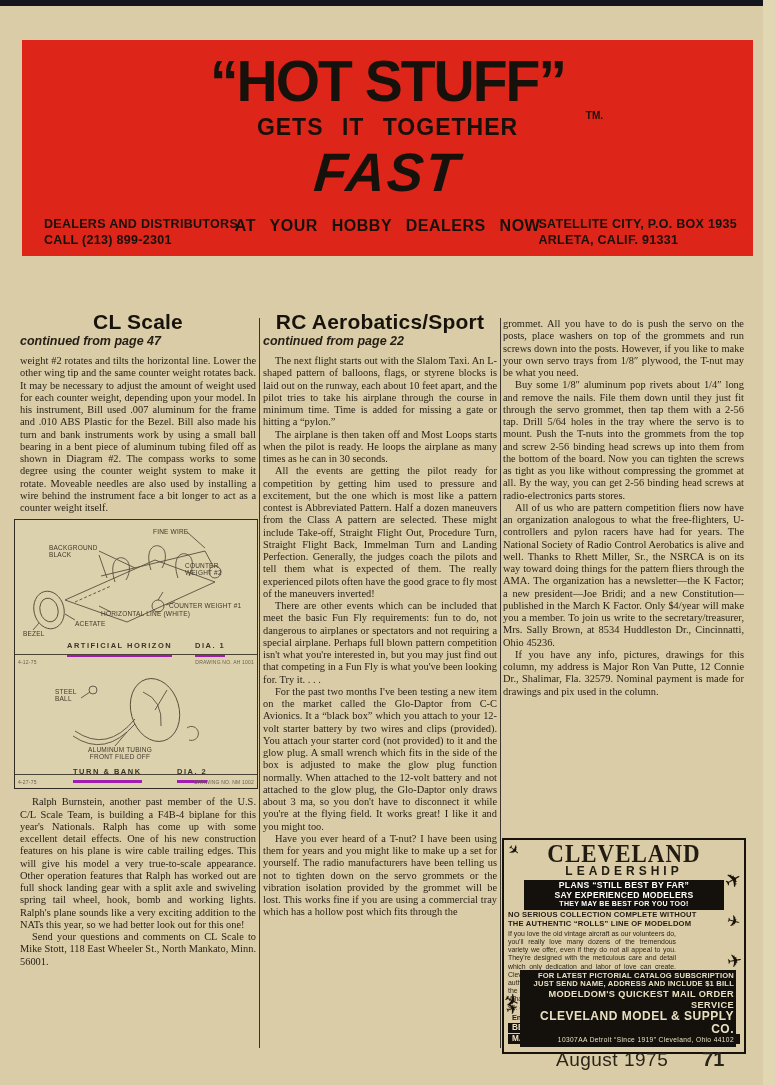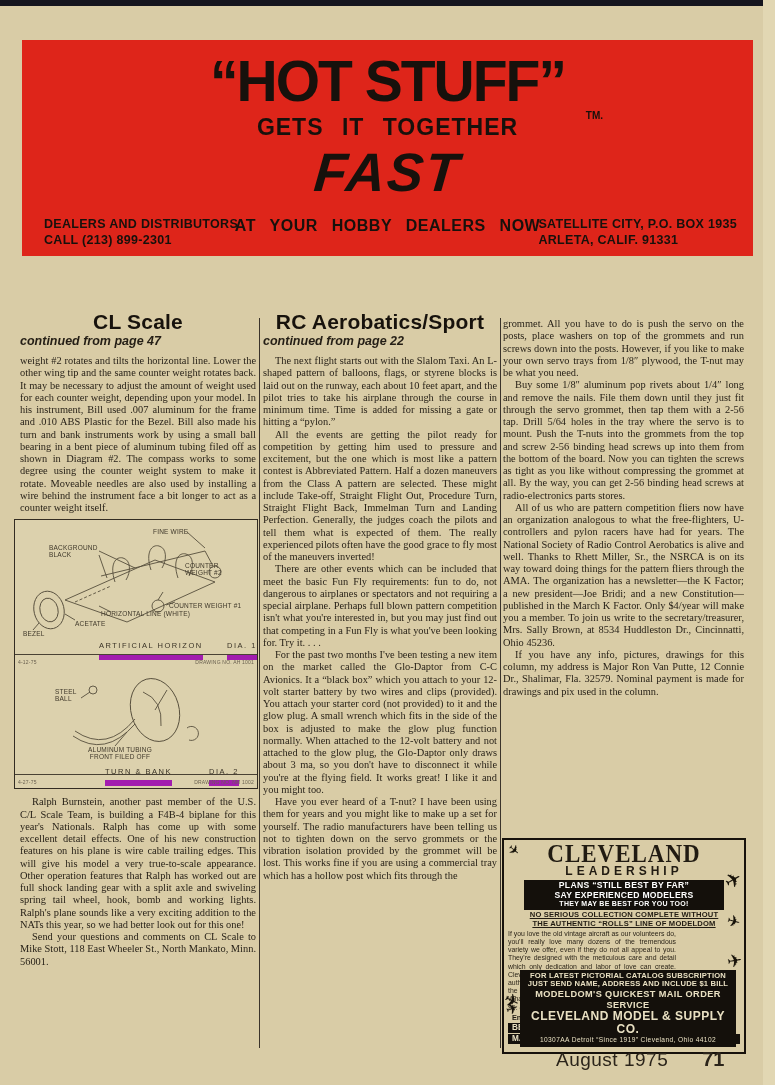--- a/index.html
+++ b/index.html
@@ -36,39 +36,39 @@
   .col p.noindent{text-indent:0;}
 
   
   .diagram{
     position:relative;margin:5px 0 7px -6px;width:244px;height:270px;
     border:1.5px solid #332c22;box-sizing:border-box;background:rgba(255,255,240,0.10);
     font-family:"Liberation Sans",sans-serif;text-align:left;
   }
   .diagram svg{position:absolute;left:0;top:0;}
   .dlabel{position:absolute;font-size:6.5px;line-height:7.2px;color:#3f382a;letter-spacing:.2px;}
-  .dcap{position:absolute;font-size:7.5px;font-weight:400;letter-spacing:1.5px;color:#3a3326;border-bottom:6px solid #a21caf;padding-bottom:1px;margin-left:32px;}
+  .dcap{position:absolute;font-size:7.5px;font-weight:700;letter-spacing:1.5px;color:#3a3326;border-bottom:3px solid #a21caf;padding-bottom:1px;}
   .dstrip{position:absolute;left:0;right:0;border-top:1px solid #4a4234;display:flex;justify-content:space-between;font-size:5px;color:#6a6150;padding:1px 3px 0;letter-spacing:.2px;}
 
   
   .cleveland{
     position:absolute;left:502px;top:838px;width:244px;height:216px;box-sizing:border-box;
     border:2px solid #17120c;background:#d9cca6;overflow:hidden;
     font-family:"Liberation Sans",sans-serif;color:#211b12;padding:2px 4px;
   }
   .c-logo{text-align:center;font-family:"Liberation Serif",serif;font-weight:900;font-size:23px;line-height:23px;letter-spacing:1px;transform:scaleY(1.12);}
   .c-leader{text-align:center;font-weight:700;font-size:12px;line-height:13px;letter-spacing:4px;}
   .c-band1{background:#14100b;color:#ffffff;width:196px;margin:2px auto 1px;text-align:center;padding:1px 2px 2px;}
   .c-band1 .b1{font-weight:700;font-size:8.6px;line-height:9.6px;letter-spacing:.3px;}
   .c-band1 .b2{font-weight:700;font-size:7px;line-height:8px;letter-spacing:.3px;}
-  .c-boldline{text-align:center;font-weight:700;font-size:7.6px;line-height:8.8px;letter-spacing:.2px;text-decoration:underline;}
+  .c-boldline{font-weight:700;font-size:7.6px;line-height:8.8px;letter-spacing:.2px;}
   .c-body{width:168px;font-size:6.9px;line-height:8.2px;text-align:justify;margin-top:1px;color:#2b2418;}
   .c-variety{font-weight:700;font-size:7.3px;line-height:9px;margin:1px 0 1px 4px;}
   .c-band2{display:block;background:#14100b;color:#e9e0c2;font-weight:700;font-size:8.2px;line-height:10px;padding:0 4px;width:fit-content;margin:1px 0;letter-spacing:.2px;}
-  .c-footer{position:absolute;left:16px;right:8px;bottom:5px;background:#14100b;color:#e9e0c2;text-align:center;padding:2px 2px 3px;}
+  .c-footer{position:absolute;left:16px;right:8px;bottom:5px;background:#14100b;color:#e9e0c2;text-align:right;padding:2px 2px 3px;}
   .c-footer .f1{font-weight:700;font-size:7.6px;line-height:8.6px;letter-spacing:.2px;}
   .c-footer .f3{font-weight:900;font-size:9.2px;line-height:10.5px;letter-spacing:.4px;}
   .c-footer .f4{font-weight:900;font-size:12px;line-height:13px;letter-spacing:.5px;}
   .c-footer .f5{font-size:6.6px;line-height:8px;letter-spacing:.4px;}
   .plane{position:absolute;color:#171209;}
 
   
   .page-footer{position:absolute;left:556px;top:1048px;display:flex;align-items:baseline;gap:34px;font-family:"Liberation Sans",sans-serif;color:#2b241a;}
   .issue{font-size:19px;letter-spacing:.5px;}
   .pageno{font-size:20px;font-weight:700;}
@@ -167,20 +167,21 @@
   </div>
 
   <p>Ralph Burnstein, another past member of the U.S. C/L Scale Team, is building a F4B-4 biplane for this year's Nationals. Ralph has come up with some excellent detail effects. One of his new construction features on his plane is wire cable trailing edges. This will give his model a very true-to-scale appearance. Other operation features that Ralph has worked out are full shock landing gear with a split axle and swiveling spring tail wheel, hook, bomb and working lights. Ralph's plane sounds like a very exciting addition to the NATs this year, so we had better look out for this one!</p>
   <p>Send your questions and comments on CL Scale to Mike Stott, 118 East Wheeler St., North Mankato, Minn. 56001.</p>
 </div>
 
 <div class="col" id="col2">
   <h2>RC Aerobatics/Sport</h2>
   <div class="contd">continued from page 22</div>
   <p>The next flight starts out with the Slalom Taxi. An L-shaped pattern of balloons, flags, or styrene blocks is laid out on the runway, each about 10 feet apart, and the pilot tries to take his airplane through the course in minimum time. Time is added for missing a gate or hitting a “pylon.”</p>
+  <p>The airplane is then taken off and Most Loops starts when the pilot is ready. He loops the airplane as many times as he can in 30 seconds.</p>
   <p>All the events are getting the pilot ready for competition by getting him used to pressure and excitement, but the one which is most like a pattern contest is Abbreviated Pattern. Half a dozen maneuvers from the Class A pattern are selected. These might include Take-off, Straight Flight Out, Procedure Turn, Straight Flight Back, Immelman Turn and Landing Perfection. Generally, the judges coach the pilots and tell them what is expected of them. The really experienced pilots often have the good grace to fly most of the maneuvers inverted!</p>
   <p>There are other events which can be included that meet the basic Fun Fly requirements: fun to do, not dangerous to airplanes or spectators and not requiring a special airplane. Perhaps full blown pattern competition isn't what you're interested in, but you may just find out that competing in a Fun Fly is what you've been looking for. Try it. . . .</p>
   <p>For the past two months I've been testing a new item on the market called the Glo-Daptor from C-C Avionics. It a “black box” which you attach to your 12-volt starter battery by two wires and clips (provided). You attach your starter cord (not provided) to it and the glow plug. A small wrench which fits in the side of the box is adjusted to make the glow plug function normally. When attached to the 12-volt battery and not attached to the glow plug, the Glo-Daptor only draws about 3 ma, so you don't have to disconnect it while you're at the flying field. It works great! I like it and you might too.</p>
   <p>Have you ever heard of a T-nut? I have been using them for years and you might like to make up a set for yourself. The radio manufacturers have been telling us not to tighten down on the servo grommets or the vibration isolation provided by the grommet will be lost. This works fine if you are using a commercial tray which has a hollow post which fits through the</p>
 </div>
 
 <div class="col" id="col3">
   <p class="noindent" style="margin-top:8px">grommet. All you have to do is push the servo on the posts, place washers on top of the grommets and run screws down into the posts. However, if you like to make your own servo trays from 1/8″ plywood, the T-nut may be what you need.</p>
   <p>Buy some 1/8″ aluminum pop rivets about 1/4″ long and remove the nails. File them down until they just fit through the servo grommet, then tap them with a 2-56 tap. Drill 5/64 holes in the tray where the servo is to mount. Push the T-nuts into the grommets from the top and screw 2-56 binding head screws up into them from the bottom of the board. Now you can tighten the screws as tight as you like without compressing the grommet at all. By the way, you can get 2-56 binding head screws at radio-electronics parts stores.</p>
   <p>All of us who are pattern competition fliers now have an organization analogous to what the free-flighters, U-controllers and pylon racers have had for years. The National Society of Radio Control Aerobatics is alive and well. Thanks to Rhett Miller, Sr., the NSRCA is on its way toward doing things for the pattern fliers through the AMA. The organization has a newsletter—the K Factor; a new president—Joe Bridi; and a new Constitution—published in the March K Factor. Only $4/year will make you a member. To join us write to the secretary/treasurer, Mrs. Sally Brown, at 8534 Huddleston Dr., Cincinnatti, Ohio 45236.</p>

